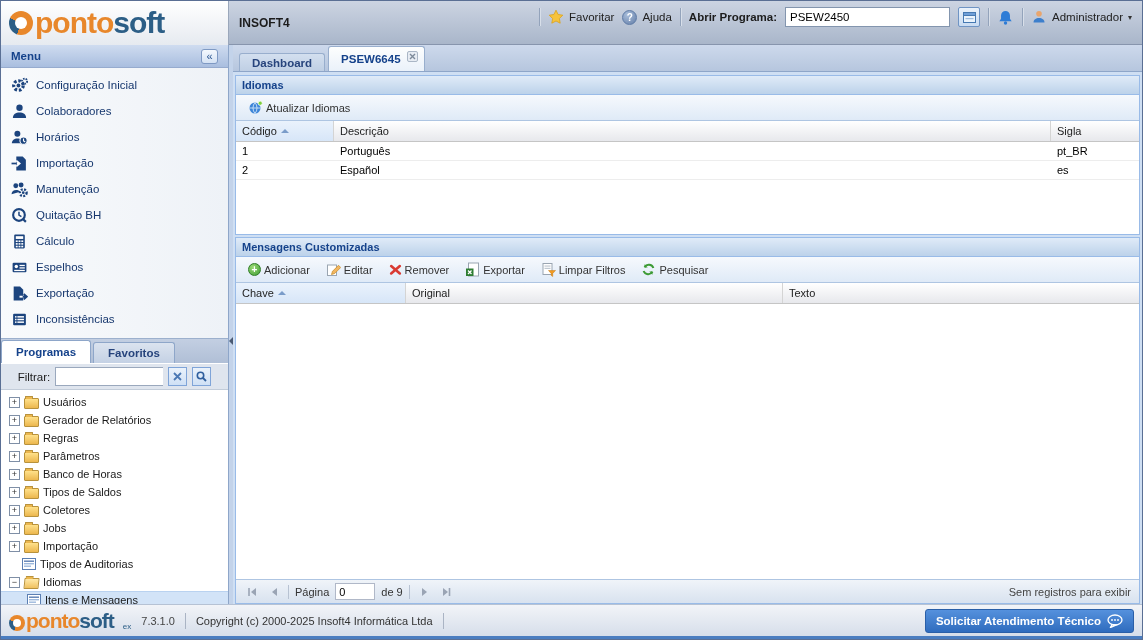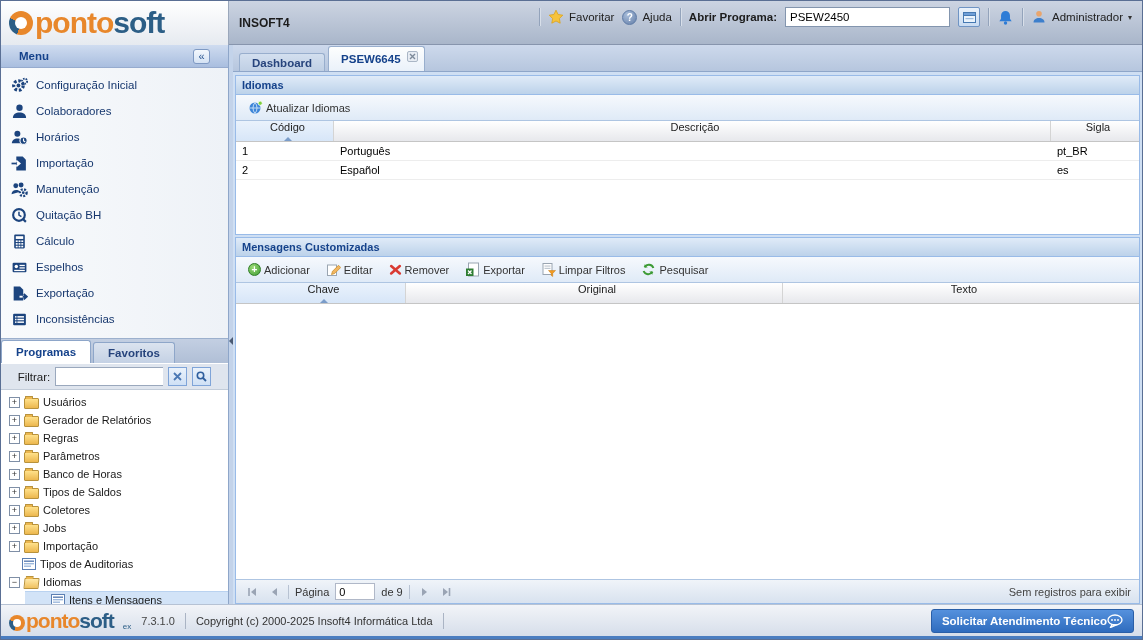--- a/index.html
+++ b/index.html
@@ -21,37 +21,37 @@
   .openprog-label { font-size:11.5px; font-weight:bold; color:#1c1c1c; }
   .openprog-input { width:165px; height:20px; border:1px solid #8395ae; font-size:11.5px; padding:0 4px; background:#fff; font-family:"Liberation Sans", sans-serif; }
   .win-btn { width:22px; height:20px; border:1px solid #6f94c4; border-radius:2px; background:linear-gradient(#eaf2fb,#c8dbf2); display:flex; align-items:center; justify-content:center; cursor:pointer; }
   .caret { font-size:8px; color:#333; }
 
   
   .body { flex:1; display:flex; min-height:0; background:#cfdff3; }
 
   
   .sidebar { width:228px; flex:0 0 228px; display:flex; flex-direction:column; background:#f4f6f9; border-right:1px solid #8ea6c9; }
-  .menu-hd { height:23px; flex:0 0 23px; background:linear-gradient(#cfdcf0,#a9bedf); border-bottom:1px solid #96abce; display:flex; align-items:center; justify-content:space-between; padding:0 18px; }
+  .menu-hd { height:23px; flex:0 0 23px; background:linear-gradient(#cfdcf0,#a9bedf); border-bottom:1px solid #96abce; display:flex; align-items:center; justify-content:space-between; padding:0 10px; }
   .menu-hd-title { font-size:11.5px; font-weight:bold; color:#15428b; }
   .collapse-btn { width:17px; height:15px; border:1px solid #7e99c3; border-radius:3px; background:linear-gradient(#f4f8fd,#d4e2f4); color:#2a5590; font-size:11px; line-height:12px; text-align:center; cursor:pointer; }
   .menu-list { flex:0 0 270px; display:flex; flex-direction:column; padding-top:4px; background:linear-gradient(90deg,#f8fafc,#eef2f7); }
   .menu-item { height:26px; display:flex; align-items:center; gap:8px; padding-left:10px; cursor:pointer; }
   .menu-item svg { flex:0 0 17px; }
   .menu-item span.lbl { font-size:11.5px; color:#16376e; }
   .side-tabs { height:25px; flex:0 0 25px; background:linear-gradient(#c3cfe2,#b0bfd6); display:flex; align-items:flex-end; padding-left:0; gap:2px; border-top:1px solid #9cb0cd; }
   .side-tab { height:21px; padding:0 14px; font-size:11.5px; font-weight:bold; color:#27447c; background:linear-gradient(#dbe3ef,#c4d1e4); border:1px solid #8ea6c9; border-bottom:none; border-radius:3px 3px 0 0; display:flex; align-items:center; cursor:pointer; }
   .side-tab.active { background:#fff; color:#15428b; height:23px; }
   .filter-row { height:27px; flex:0 0 27px; background:#dfe5ee; border-top:1px solid #fff; border-bottom:1px solid #c2ccd9; display:flex; align-items:center; justify-content:center; gap:5px; }
   .filter-label { font-size:11.5px; color:#1c1c1c; }
   .filter-input { width:108px; height:19px; border:1px solid #9aa8bd; border-right:none; font-size:11px; padding:0 3px; font-family:"Liberation Sans", sans-serif; }
   .mini-btn { width:19px; height:19px; border:1px solid #7fa4d8; background:linear-gradient(#eaf2fb,#cfe0f5); display:flex; align-items:center; justify-content:center; cursor:pointer; }
   .tree { flex:1; background:#fff; overflow:hidden; padding-top:3px; }
   .tree-row { height:18px; display:flex; align-items:center; gap:4px; padding-left:8px; font-size:11px; color:#1a1a1a; cursor:pointer; }
-  .tree-row.child { padding-left:26px;margin-left:24px; }
+  .tree-row.child { padding-left:26px; }
   .tree-row.noexp { padding-left:21px; }
   .tree-row.selected { background:#d2e3f7; border-top:1px solid #b9d2f0; border-bottom:1px solid #b9d2f0; }
   .expander { width:11px; height:11px; flex:0 0 11px; border:1px solid #7f8fa6; background:#fff; color:#333; font-size:9px; line-height:9px; text-align:center; }
   .folder { width:15px; height:11px; flex:0 0 15px; background:linear-gradient(#ffe18a,#ecb74e); border:1px solid #b8923c; border-radius:1px; position:relative; margin-top:2px; }
   .folder::before { content:""; position:absolute; top:-3px; left:0; width:6px; height:2px; background:#ecb74e; border:1px solid #b8923c; border-bottom:none; border-radius:1px 1px 0 0; }
   .folder.open { background:linear-gradient(#ffe9a8,#f0c15e); transform:skewX(-6deg); }
 
   
   .splitter { width:4px; flex:0 0 4px; background:#c3d3ea; position:relative; cursor:col-resize; }
   .splitter .arr { position:absolute; top:292px; left:0; width:0; height:0; border-top:4px solid transparent; border-bottom:4px solid transparent; border-right:4px solid #4a5a73; }
@@ -64,21 +64,21 @@
   .closebox { width:11px; height:11px; border:1px solid #aab6c6; border-radius:2px; background:#e7ecf3; display:flex; align-items:center; justify-content:center; margin-top:-6px; margin-right:-6px; cursor:pointer; }
 
   .content { flex:1; display:flex; flex-direction:column; background:#cfdff3; padding:3px 2px 0 2px; gap:2px; min-height:0; }
   .panel { border:1px solid #99bbe8; background:#fff; display:flex; flex-direction:column; }
   .panel-hd { height:19px; flex:0 0 19px; background:linear-gradient(#e0ebf8,#bcd2ea); border-bottom:1px solid #99bbe8; display:flex; align-items:center; padding-left:6px; font-size:11px; font-weight:bold; color:#15428b; }
   .ptoolbar { height:26px; flex:0 0 26px; background:linear-gradient(#f6f9fd,#dfeaf7); border-bottom:1px solid #aec5e2; display:flex; align-items:center; padding-left:6px; gap:4px; }
   .tbtn { display:flex; align-items:center; gap:3px; font-size:11px; color:#333; padding:2px 6px; border-radius:2px; cursor:pointer; }
   .add-ic { width:13px; height:13px; border-radius:50%; background:radial-gradient(circle at 35% 30%,#9bdb76,#3f9c35); border:1px solid #2f7d26; color:#fff; font-size:10px; font-weight:bold; line-height:11px; text-align:center; }
 
   .grid-hd { height:21px; flex:0 0 21px; display:flex; background:linear-gradient(#ffffff,#e7e8ec); border-bottom:1px solid #c5c5c5; }
-  .gcol { display:flex; align-items:center; gap:4px; padding-left:6px; font-size:11px; color:#222; border-right:1px solid #d4d4d4;flex-direction:column; }
+  .gcol { display:flex; align-items:center; gap:4px; padding-left:6px; font-size:11px; color:#222; border-right:1px solid #d4d4d4; }
   .gcol.sorted { background:linear-gradient(#eaf2fc,#d7e6f8); }
   .sort-asc { width:0; height:0; border-left:4px solid transparent; border-right:4px solid transparent; border-bottom:4px solid #7a9cc9; }
   .grow { height:19px; display:flex; border-bottom:1px solid #ededed; font-size:11px; color:#000; }
   .gcell { display:flex; align-items:center; padding-left:6px; }
 
   
   .c-cod { width:98px; flex:0 0 98px; }
   .c-desc { flex:1; }
   .c-sig { width:88px; flex:0 0 88px; border-right:none !important; }
   
@@ -99,21 +99,21 @@
   .footer { height:35px; flex:0 0 35px; background:linear-gradient(#f2f4f8,#d6deea); border-top:1px solid #b6c2d4; border-bottom:3px solid #4a7dc0; display:flex; align-items:center; padding:0 8px; gap:10px; }
   .flogo { display:flex; align-items:flex-end; }
   .flogo .logo-mark { width:16px; height:16px; margin-right:1px; }
   .flogo .logo-mark::after { left:4px; top:4px; width:8px; height:8px; }
   .flogo .p { font-size:21px; font-weight:bold; color:#e8872b; letter-spacing:-1px; line-height:1; }
   .flogo .s { font-size:21px; font-weight:bold; color:#2c5e86; letter-spacing:-1px; line-height:1; }
   .flogo .sub { font-size:8px; color:#2c5e86; margin-left:9px; }
   .fver { font-size:11px; color:#444; }
   .fsep { width:1px; height:16px; background:#aab4c4; }
   .fcopy { font-size:11px; color:#333; }
-  .support-btn { margin-left:auto; height:24px; padding:0 10px; display:flex; align-items:center; background:linear-gradient(#5591dd,#2f6cbe); border:1px solid #2a5fa8; border-radius:3px; color:#fff; font-size:11.5px; font-weight:bold; cursor:pointer; font-family:"Liberation Sans", sans-serif; }
+  .support-btn { margin-left:auto; height:24px; padding:0 10px; display:flex; align-items:center; gap:6px; background:linear-gradient(#5591dd,#2f6cbe); border:1px solid #2a5fa8; border-radius:3px; color:#fff; font-size:11.5px; font-weight:bold; cursor:pointer; font-family:"Liberation Sans", sans-serif; }
 </style>
 </head>
 <body>
 
 <div class="app">
 
   <header class="top">
     <div class="logo-box">
       <span class="logo-mark"></span>
       <span class="logo-ponto">ponto</span>

